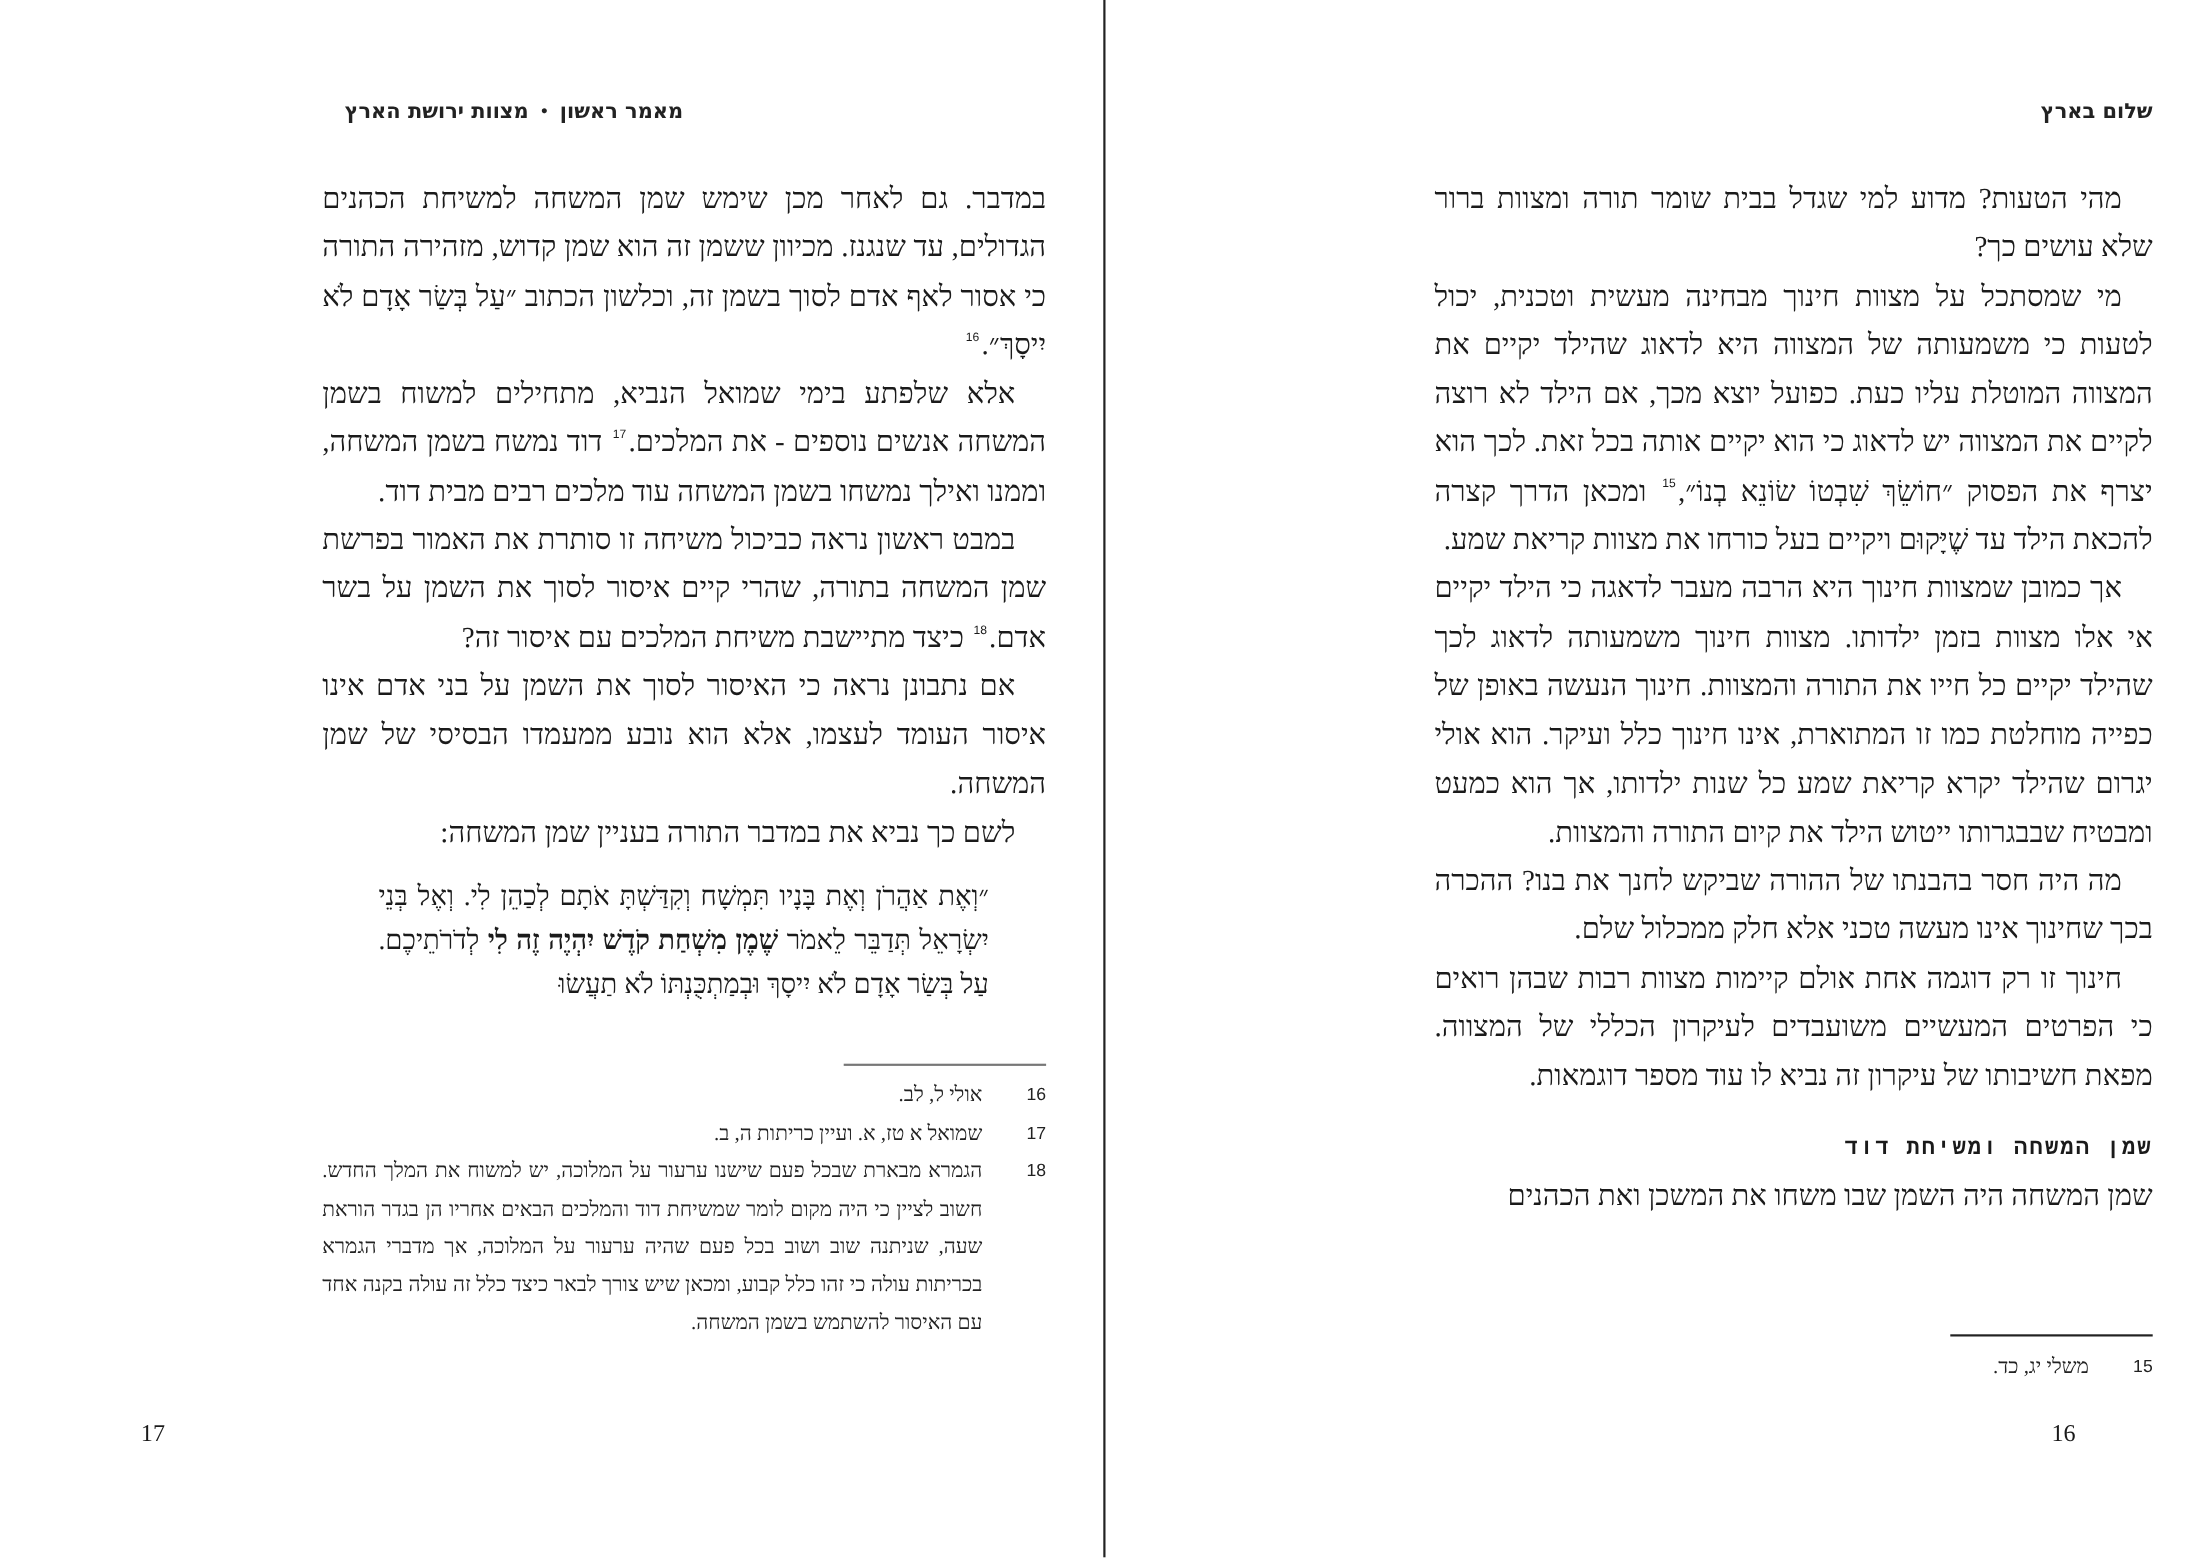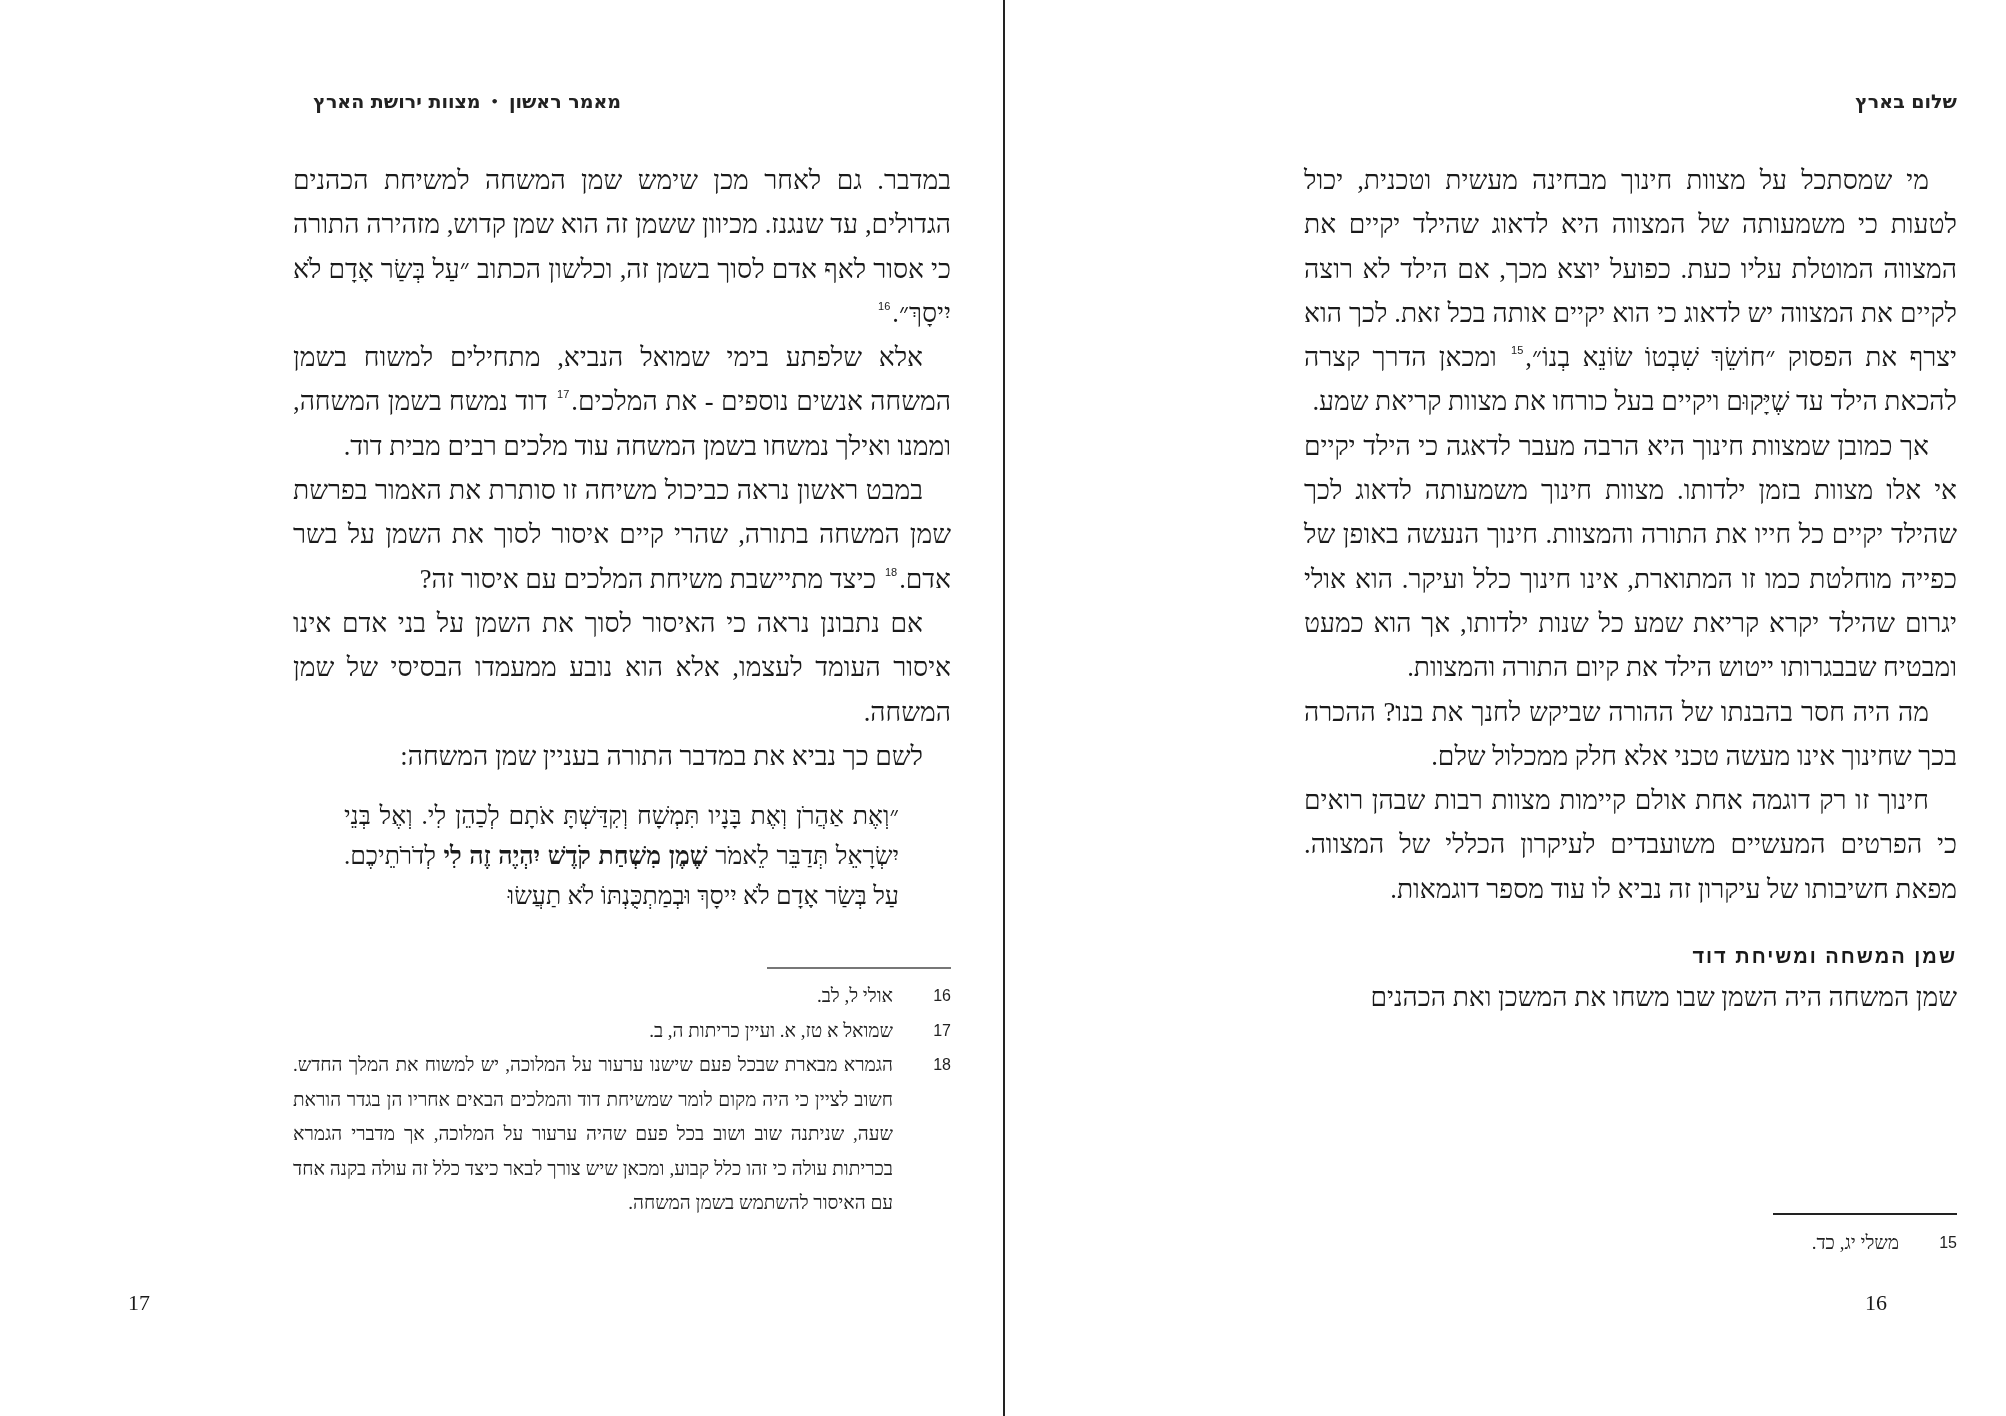--- a/index.html
+++ b/index.html
@@ -46,21 +46,21 @@
   .body p { margin: 0; }
   .body p.indent { text-indent: 28px; }
 
   sup.fn {
     font-family: "Liberation Sans", sans-serif;
     font-size: 11px; vertical-align: 12px; line-height: 0;
     margin: 0 2px;
   }
 
   .section-heading {
-    font-family: Liberation Sans, sans-serif;
+    font-family: Liberation Mono, monospace;
     font-weight: bold; font-size: 20px;
     letter-spacing: 2px;
     margin-top: 26px; line-height: 38px;
   }
 
   .quote {
     font-size: 25px; line-height: 40px;
     margin: 18px 52px 0 51px;
     text-align: justify; text-align-last: right;
   }
@@ -150,20 +150,23 @@
 
   <div class="divider"></div>
 
   <div class="page right">
     <div class="running-head">
       <span>שלום בארץ</span>
     </div>
 
     <div class="body">
       <p class="indent">
+        <span>מהי הטעות? מדוע למי שגדל בבית שומר תורה ומצוות ברור שלא עושים כך?</span>
+      </p>
+      <p class="indent">
         <span>מי שמסתכל על מצוות חינוך מבחינה מעשית וטכנית, יכול לטעות כי משמעותה של המצווה היא לדאוג שהילד יקיים את המצווה המוטלת עליו כעת. כפועל יוצא מכך, אם הילד לא רוצה לקיים את המצווה יש לדאוג כי הוא יקיים אותה בכל זאת. לכך הוא יצרף את הפסוק ״חוֹשֵׂךְ שִׁבְטוֹ שׂוֹנֵא בְנוֹ״,</span><sup class="fn">15</sup>
         <span>ומכאן הדרך קצרה להכאת הילד עד שֶׁיָּקוּם ויקיים בעל כורחו את מצוות קריאת שמע.</span>
       </p>
       <p class="indent">
         <span>אך כמובן שמצוות חינוך היא הרבה מעבר לדאגה כי הילד יקיים אי אלו מצוות בזמן ילדותו. מצוות חינוך משמעותה לדאוג לכך שהילד יקיים כל חייו את התורה והמצוות. חינוך הנעשה באופן של כפייה מוחלטת כמו זו המתוארת, אינו חינוך כלל ועיקר. הוא אולי יגרום שהילד יקרא קריאת שמע כל שנות ילדותו, אך הוא כמעט ומבטיח שבבגרותו ייטוש הילד את קיום התורה והמצוות.</span>
       </p>
       <p class="indent">
         <span>מה היה חסר בהבנתו של ההורה שביקש לחנך את בנו? ההכרה בכך שחינוך אינו מעשה טכני אלא חלק ממכלול שלם.</span>
       </p>
       <p class="indent">

